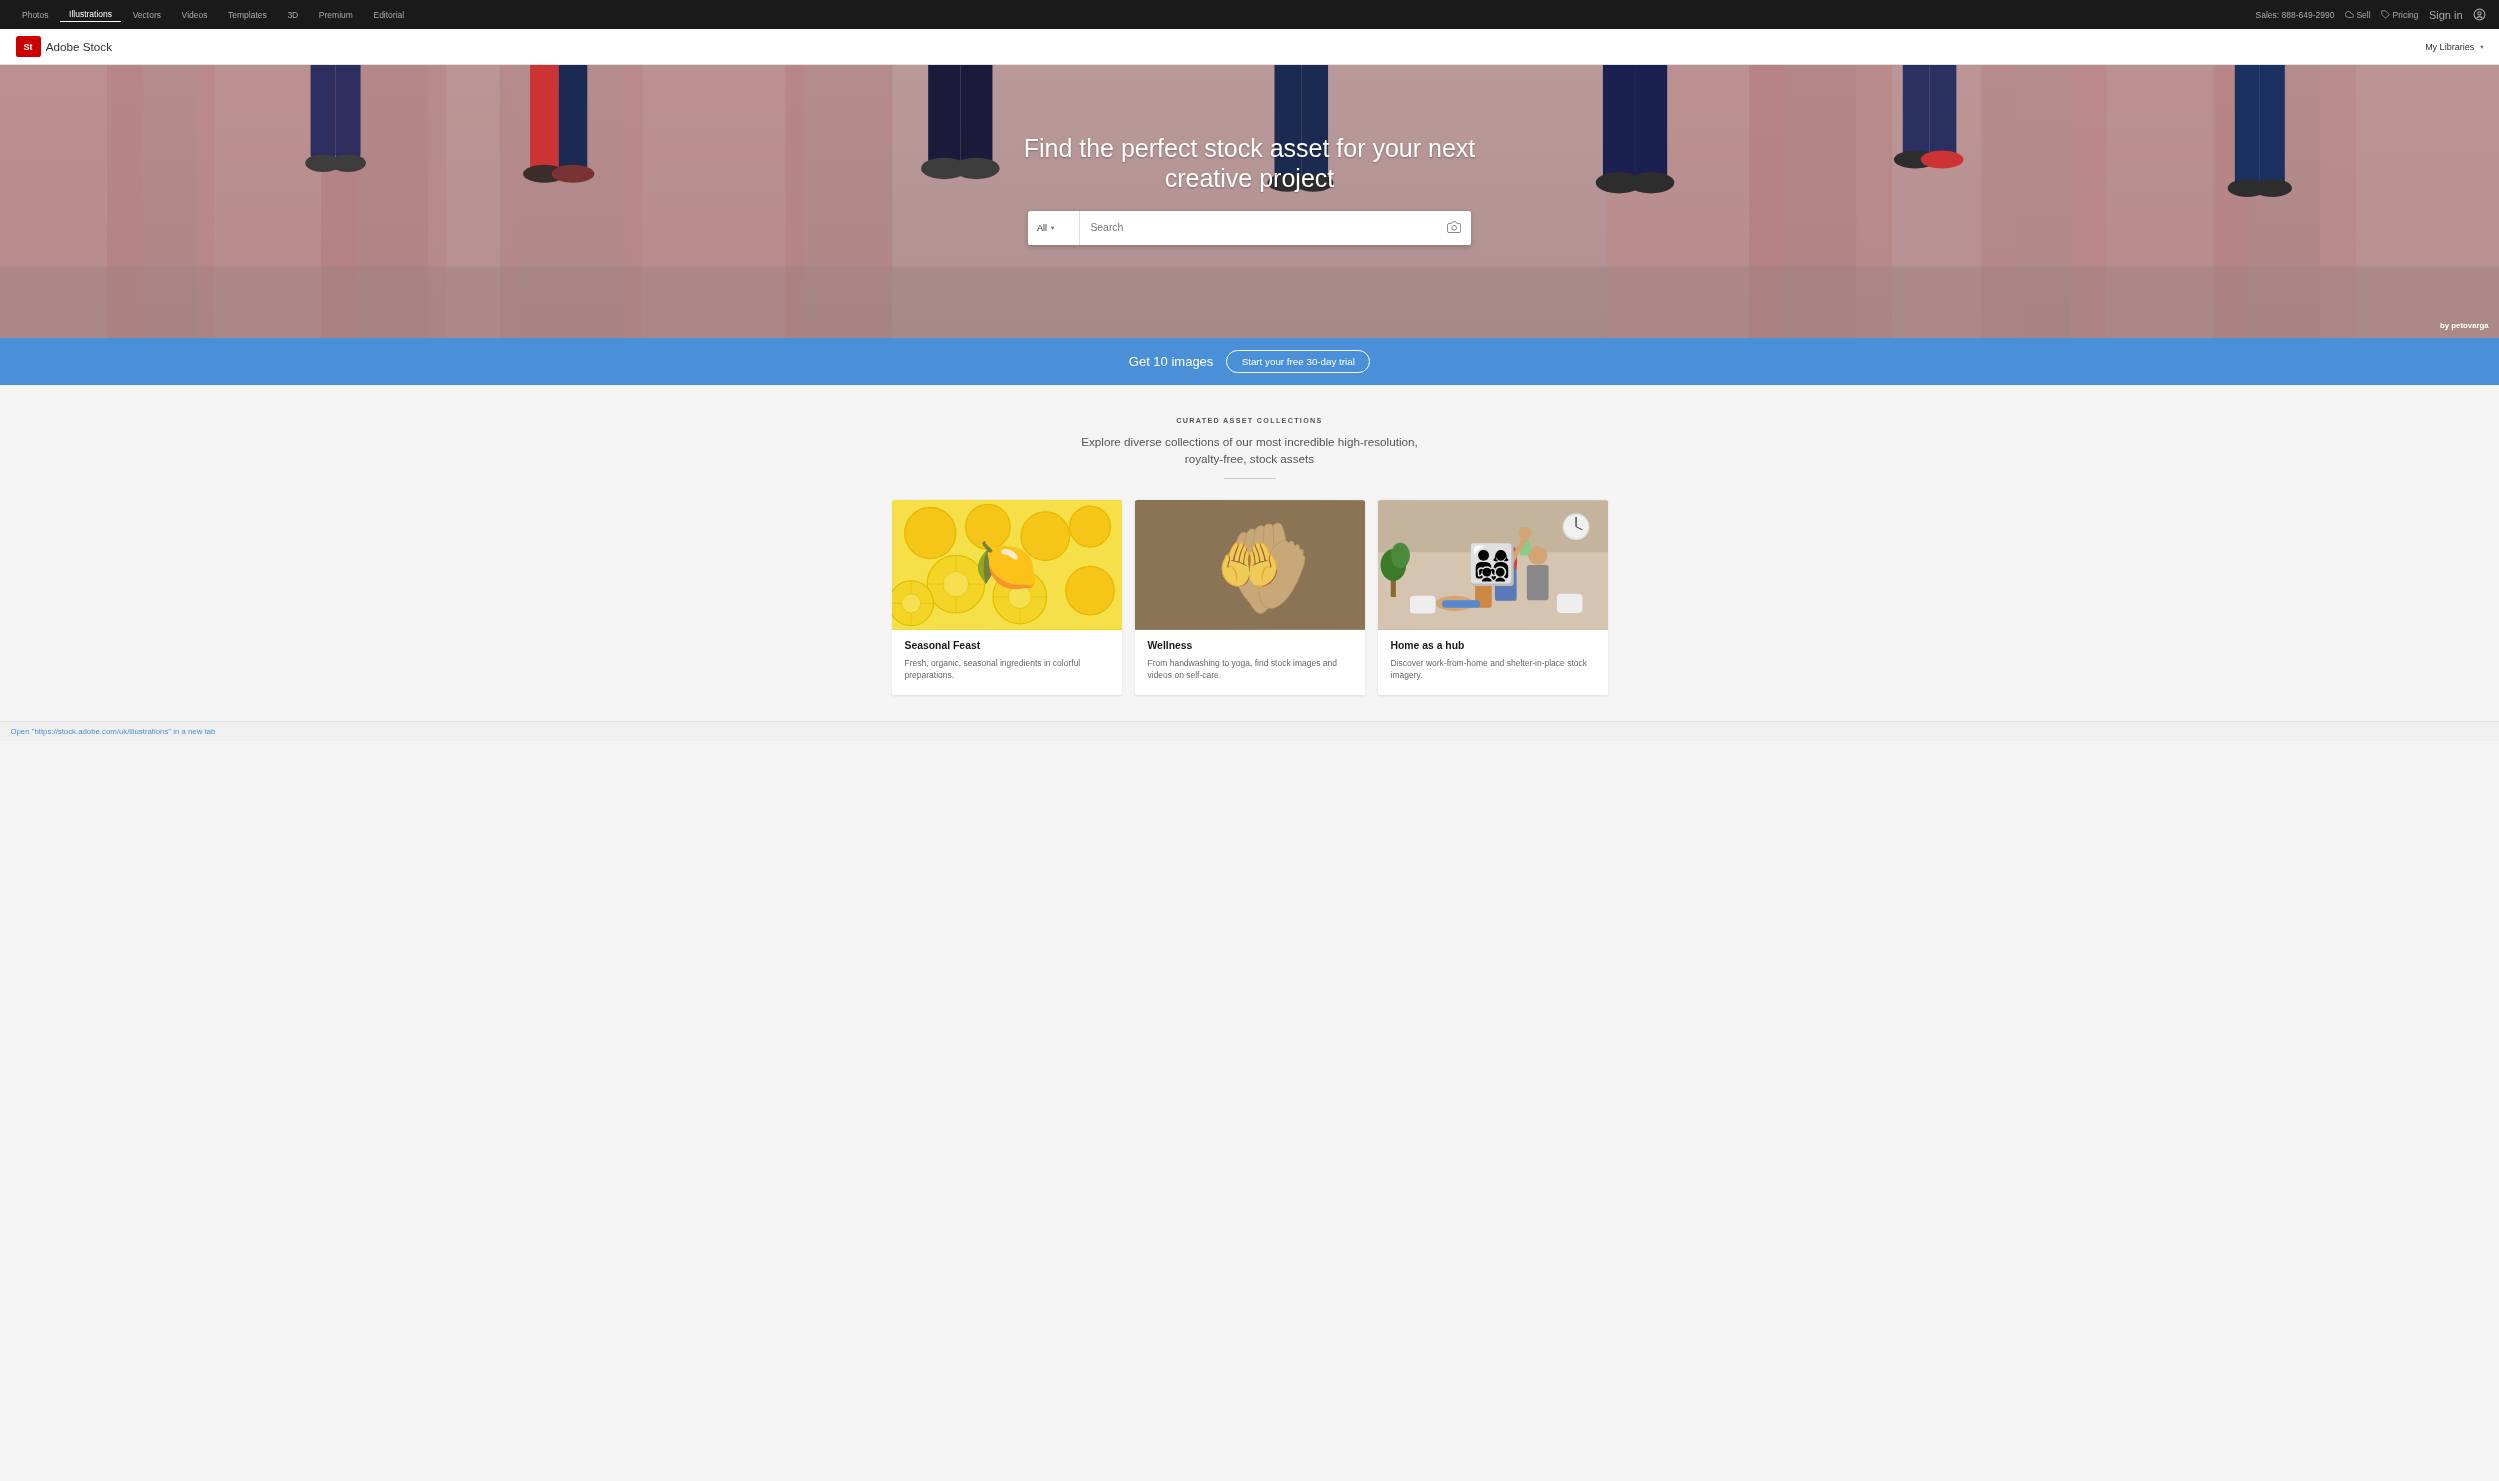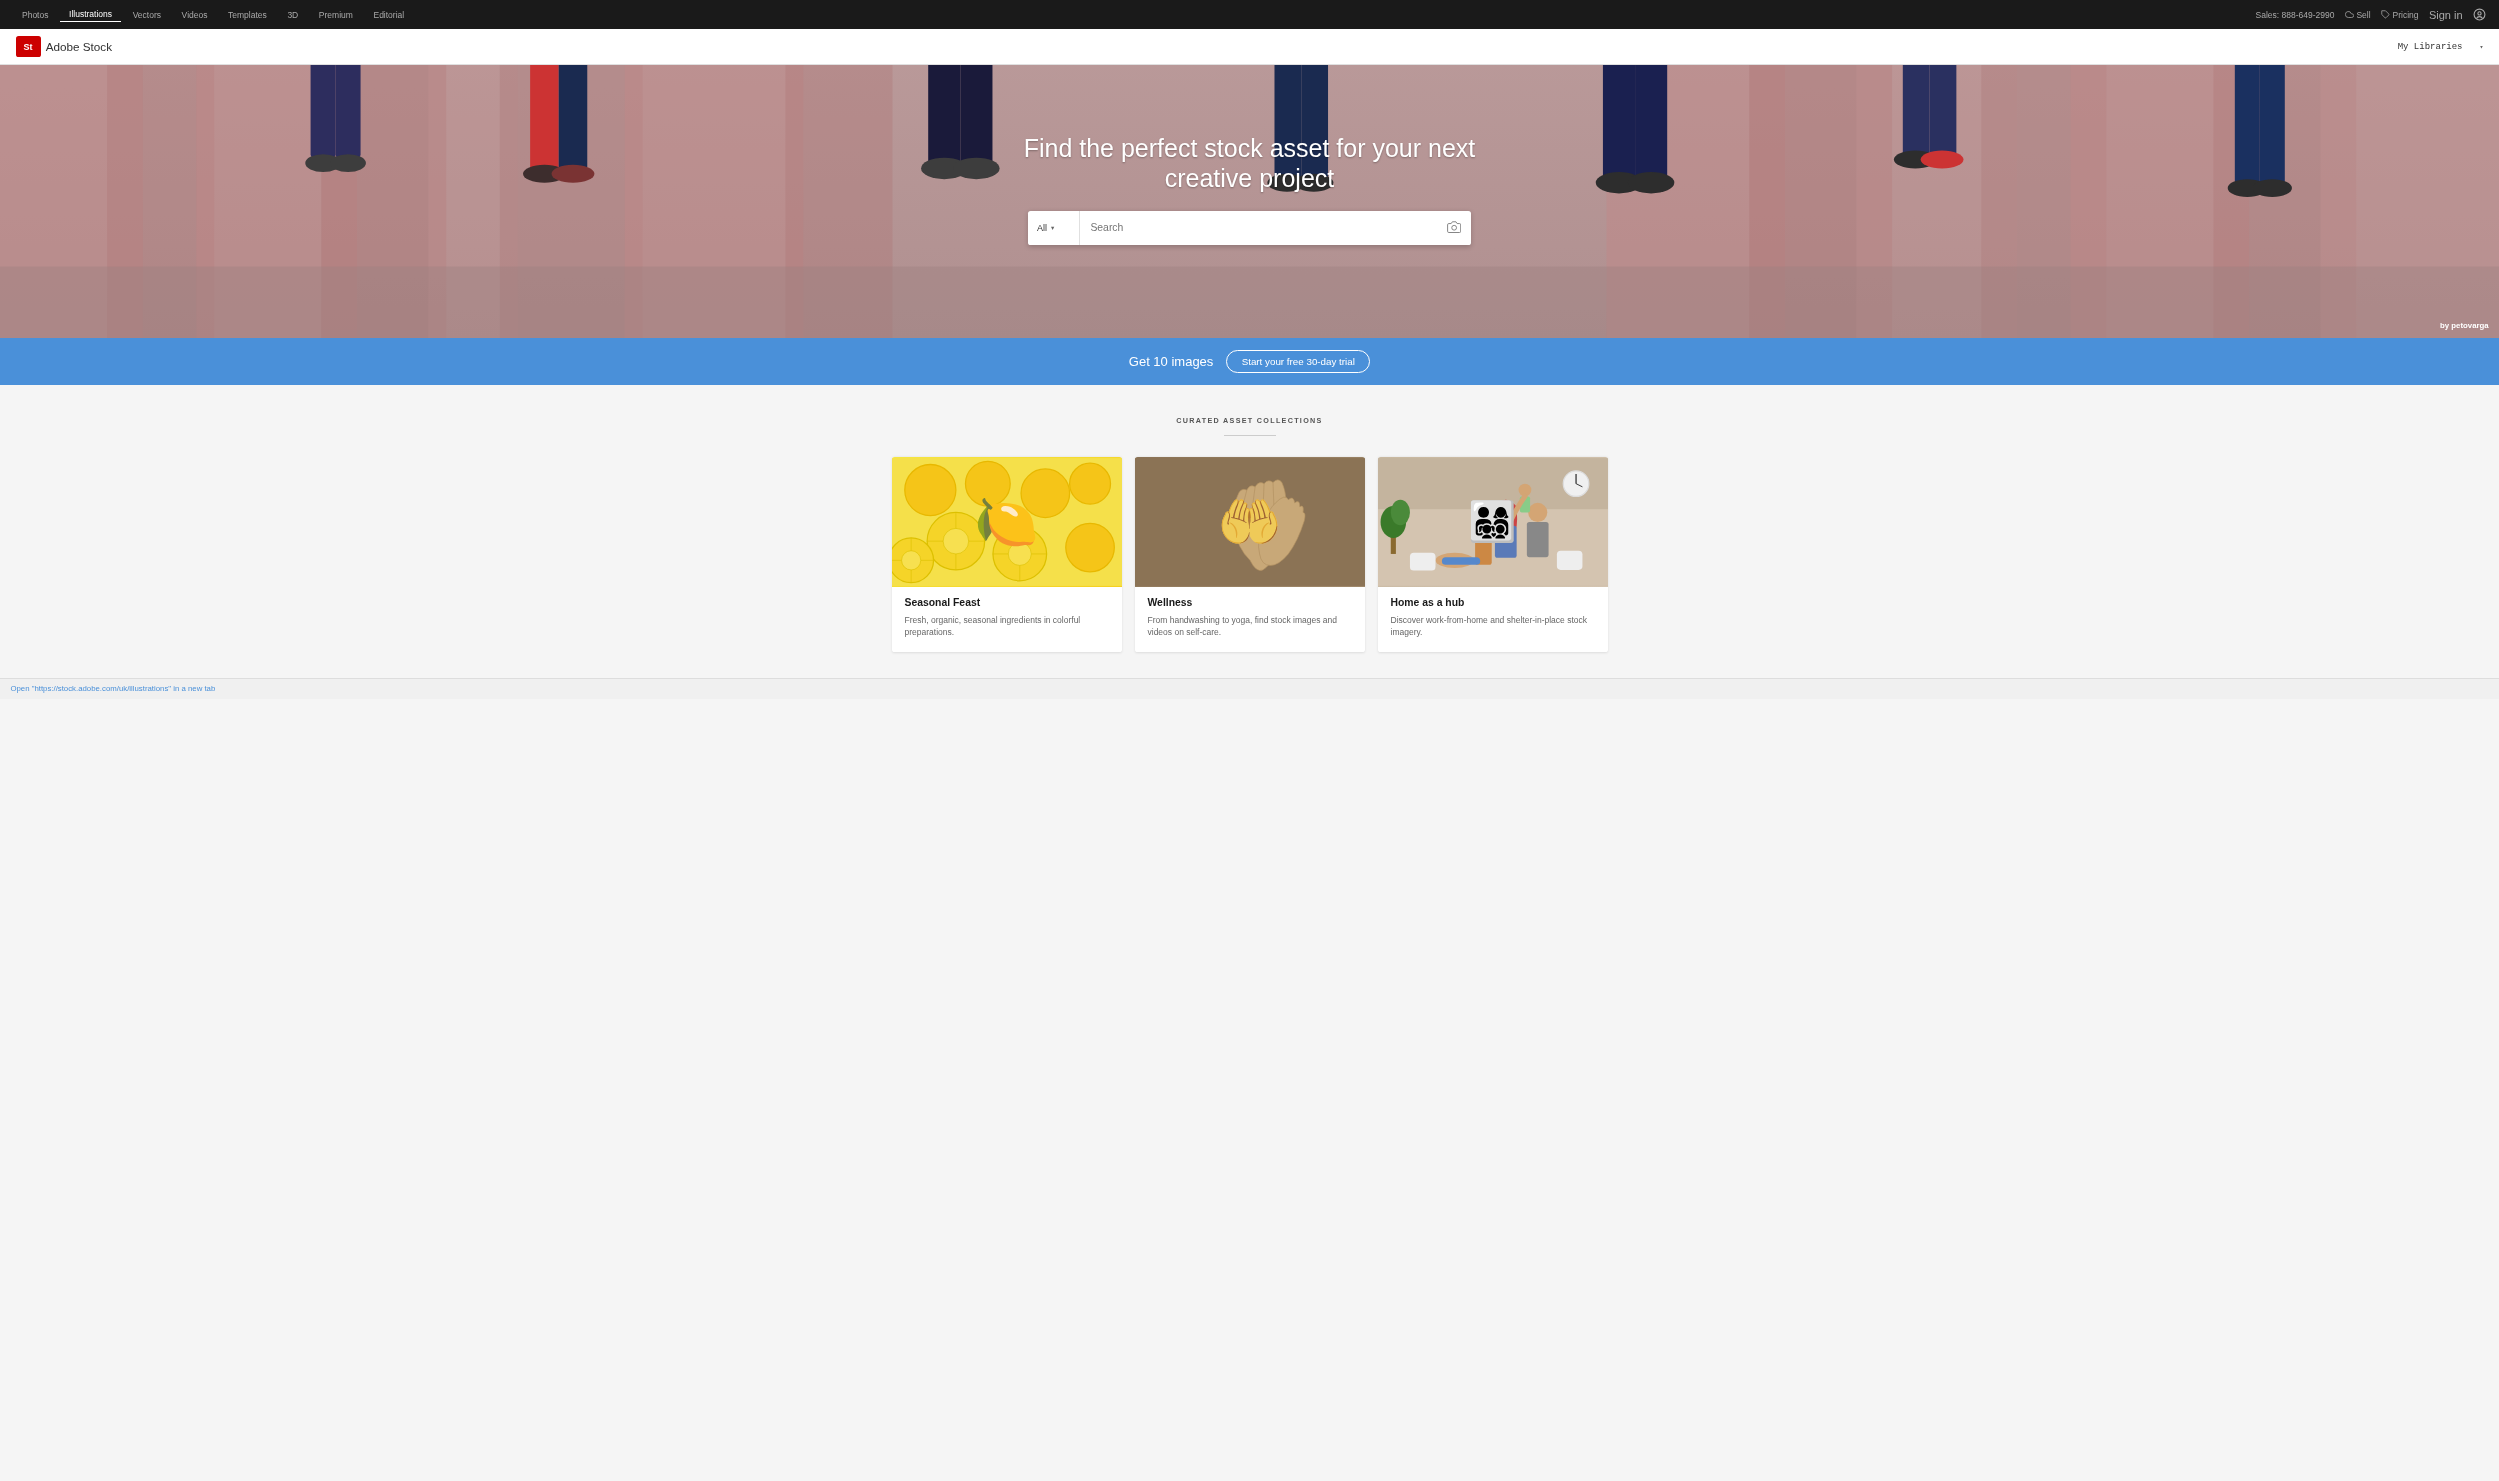--- a/index.html
+++ b/index.html
@@ -86,25 +86,24 @@
     }
     .brand-name {
       font-size: 11.7px;
       color: #323232;
       font-weight: 300;
     }
     .my-libraries {
       margin-left: auto;
       display: flex;
       align-items: center;
-      gap: 17px;
+      gap: 6px;
       cursor: pointer;
       font-size: 9px;
       color: #323232;
-      font-family: Liberation Mono, monospace;
     }
     .chevron-down {
       font-size: 6.5px;
       color: #666;
     }
 
     
     .hero {
       position: relative;
       height: 273px;
@@ -548,20 +547,24 @@
 </div>
 
 <div class="promo-banner">
   <span class="promo-text">Get 10 images</span>
   <button class="trial-btn">Start your free 30-day trial</button>
 </div>
 
 <div class="collections-section">
   <div class="collections-header">
     <div class="collections-label">CURATED ASSET COLLECTIONS</div>
+    <div class="collections-desc">
+      <span>Explore diverse collections of our most incredible high-resolution,</span><br>
+      <span>royalty-free, stock assets</span>
+    </div>
     <div class="collections-divider"></div>
   </div>
 
   <div class="collections-grid">
 
     <div class="collection-card">
       <div class="collection-image img-lemons" style="height:130px; display:flex; align-items:center; justify-content:center;">
 
         <svg width="100%" height="130" viewBox="0 0 360 200" xmlns="http://www.w3.org/2000/svg">
           <rect width="360" height="200" fill="#f5e04a"></rect>

